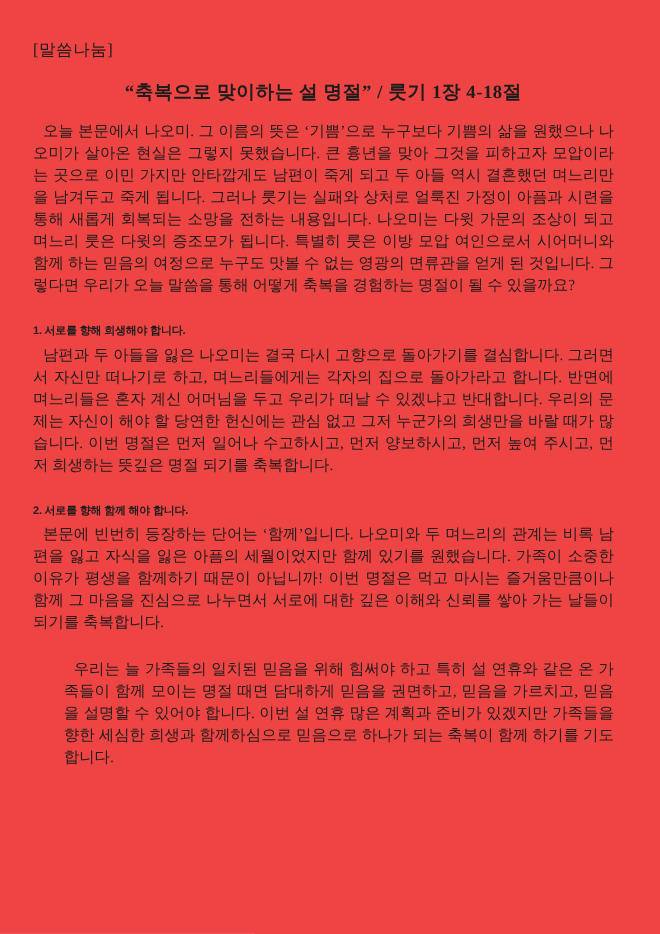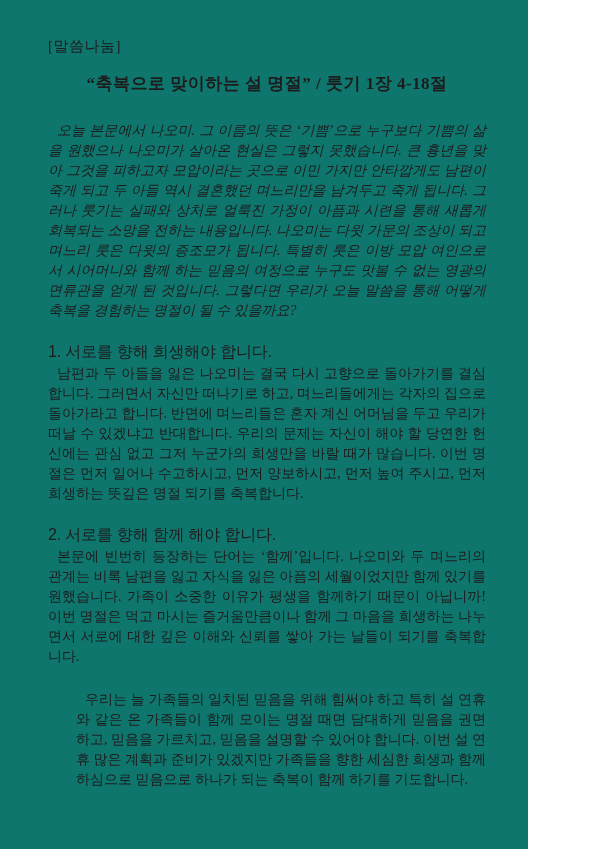--- a/index.html
+++ b/index.html
@@ -6,24 +6,24 @@
   html, body { background: #ffffff; }
   body {
     width: 600px;
     height: 849px;
     overflow: hidden;
     color: #1c1c1c;
     font-family: "Liberation Serif", "DejaVu Serif", serif;
     -webkit-font-smoothing: antialiased;
   }
   .page {
-    width: 528px;
+    width: 600px;
     height: 849px;
-    padding: 36px 42px 30px 48px;
-    background: #0f766e;
+    padding: 36px 42px 30px 30px;
+    background: #ef4444;
   }
   .section-label {
     font-size: 15px;
     line-height: 20px;
     letter-spacing: 0.5px;
   }
   .doc-title {
     margin-top: 17px;
     text-align: center;
     font-size: 17px;
@@ -33,27 +33,27 @@
     white-space: nowrap;
   }
   p.body-par {
     font-size: 14px;
     line-height: 20px;
     text-align: justify;
     text-justify: inter-word;
     text-indent: 9px;
     word-break: break-all;
   }
-  .intro { margin-top: 26px; font-style: italic; }
+  .intro { margin-top: 16px; }
   h2.sec-heading {
     margin-top: 21px;
     margin-bottom: 2px;
     font-family: "Liberation Sans", "DejaVu Sans", sans-serif;
-    font-weight: 400;
-    font-size: 16px;
+    font-weight: 700;
+    font-size: 10px;
     line-height: 20px;
     letter-spacing: -0.2px;
   }
   .closing { margin-top: 23px; margin-left: 28px; }
 </style>
 </head>
 <body>
 
 <div class="page">
 
@@ -63,21 +63,21 @@
 
   <p class="body-par intro">오늘 본문에서 나오미. 그 이름의 뜻은 ‘기쁨’으로 누구보다 기쁨의 삶을 원했으나 나오미가 살아온 현실은 그렇지 못했습니다. 큰 흉년을 맞아 그것을 피하고자 모압이라는 곳으로 이민 가지만 안타깝게도 남편이 죽게 되고 두 아들 역시 결혼했던 며느리만을 남겨두고 죽게 됩니다. 그러나 룻기는 실패와 상처로 얼룩진 가정이 아픔과 시련을 통해 새롭게 회복되는 소망을 전하는 내용입니다. 나오미는 다윗 가문의 조상이 되고 며느리 룻은 다윗의 증조모가 됩니다. 특별히 룻은 이방 모압 여인으로서 시어머니와 함께 하는 믿음의 여정으로 누구도 맛볼 수 없는 영광의 면류관을 얻게 된 것입니다. 그렇다면 우리가 오늘 말씀을 통해 어떻게 축복을 경험하는 명절이 될 수 있을까요?</p>
 
   <section>
     <h2 class="sec-heading">1. 서로를 향해 희생해야 합니다.</h2>
     <p class="body-par">남편과 두 아들을 잃은 나오미는 결국 다시 고향으로 돌아가기를 결심합니다. 그러면서 자신만 떠나기로 하고, 며느리들에게는 각자의 집으로 돌아가라고 합니다. 반면에 며느리들은 혼자 계신 어머님을 두고 우리가 떠날 수 있겠냐고 반대합니다. 우리의 문제는 자신이 해야 할 당연한 헌신에는 관심 없고 그저 누군가의 희생만을 바랄 때가 많습니다. 이번 명절은 먼저 일어나 수고하시고, 먼저 양보하시고, 먼저 높여 주시고, 먼저 희생하는 뜻깊은 명절 되기를 축복합니다.</p>
   </section>
 
   <section>
     <h2 class="sec-heading">2. 서로를 향해 함께 해야 합니다.</h2>
-    <p class="body-par">본문에 빈번히 등장하는 단어는 ‘함께’입니다. 나오미와 두 며느리의 관계는 비록 남편을 잃고 자식을 잃은 아픔의 세월이었지만 함께 있기를 원했습니다. 가족이 소중한 이유가 평생을 함께하기 때문이 아닙니까! 이번 명절은 먹고 마시는 즐거움만큼이나 함께 그 마음을 희생하는 나누면서 서로에 대한 깊은 이해와 신뢰를 쌓아 가는 날들이 되기를 축복합니다.</p>
+    <p class="body-par">본문에 빈번히 등장하는 단어는 ‘함께’입니다. 나오미와 두 며느리의 관계는 비록 남편을 잃고 자식을 잃은 아픔의 세월이었지만 함께 있기를 원했습니다. 가족이 소중한 이유가 평생을 함께하기 때문이 아닙니까! 이번 명절은 먹고 마시는 즐거움만큼이나 함께 그 마음을 진심으로 나누면서 서로에 대한 깊은 이해와 신뢰를 쌓아 가는 날들이 되기를 축복합니다.</p>
   </section>
 
   <section>
   </section>
 
   <p class="body-par closing">우리는 늘 가족들의 일치된 믿음을 위해 힘써야 하고 특히 설 연휴와 같은 온 가족들이 함께 모이는 명절 때면 담대하게 믿음을 권면하고, 믿음을 가르치고, 믿음을 설명할 수 있어야 합니다. 이번 설 연휴 많은 계획과 준비가 있겠지만 가족들을 향한 세심한 희생과 함께하심으로 믿음으로 하나가 되는 축복이 함께 하기를 기도합니다.</p>
 
 </div>
 
 </body></html>

